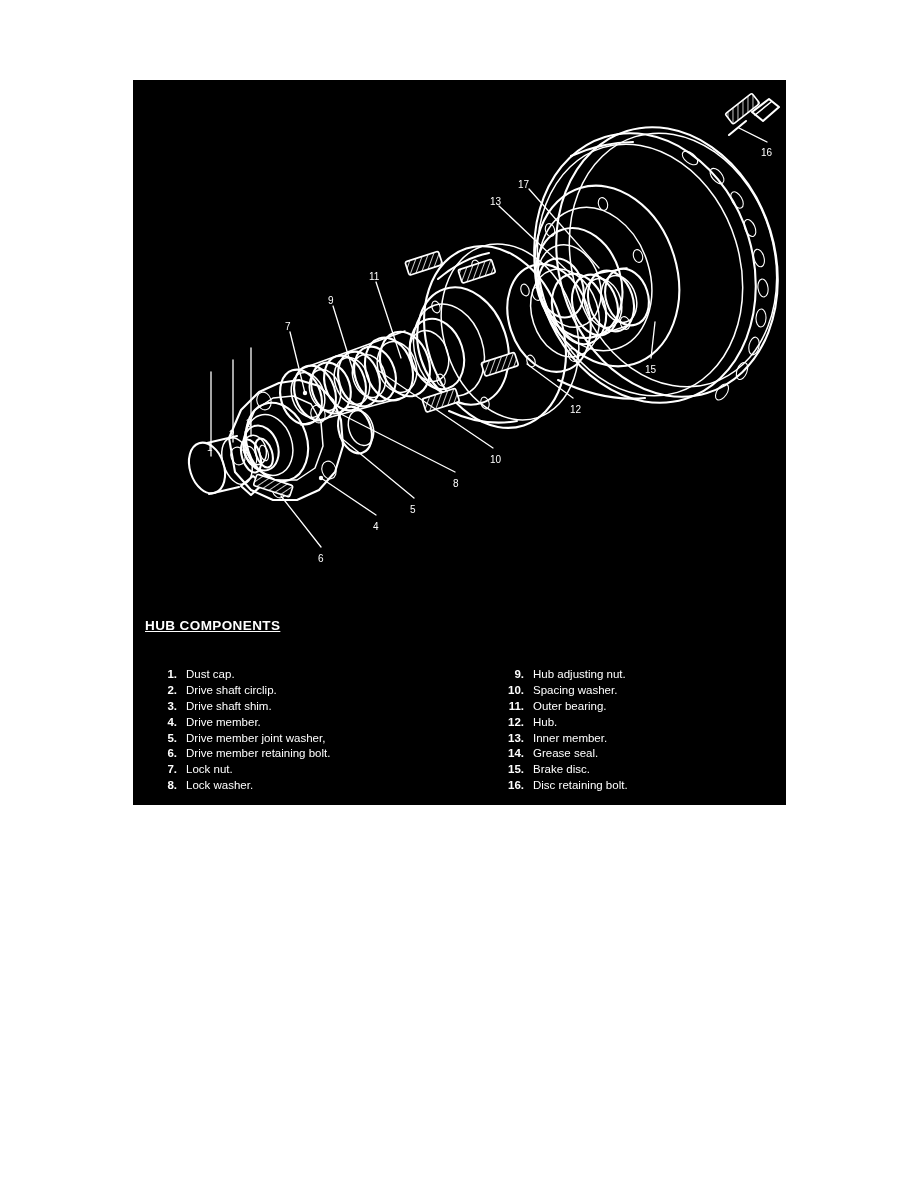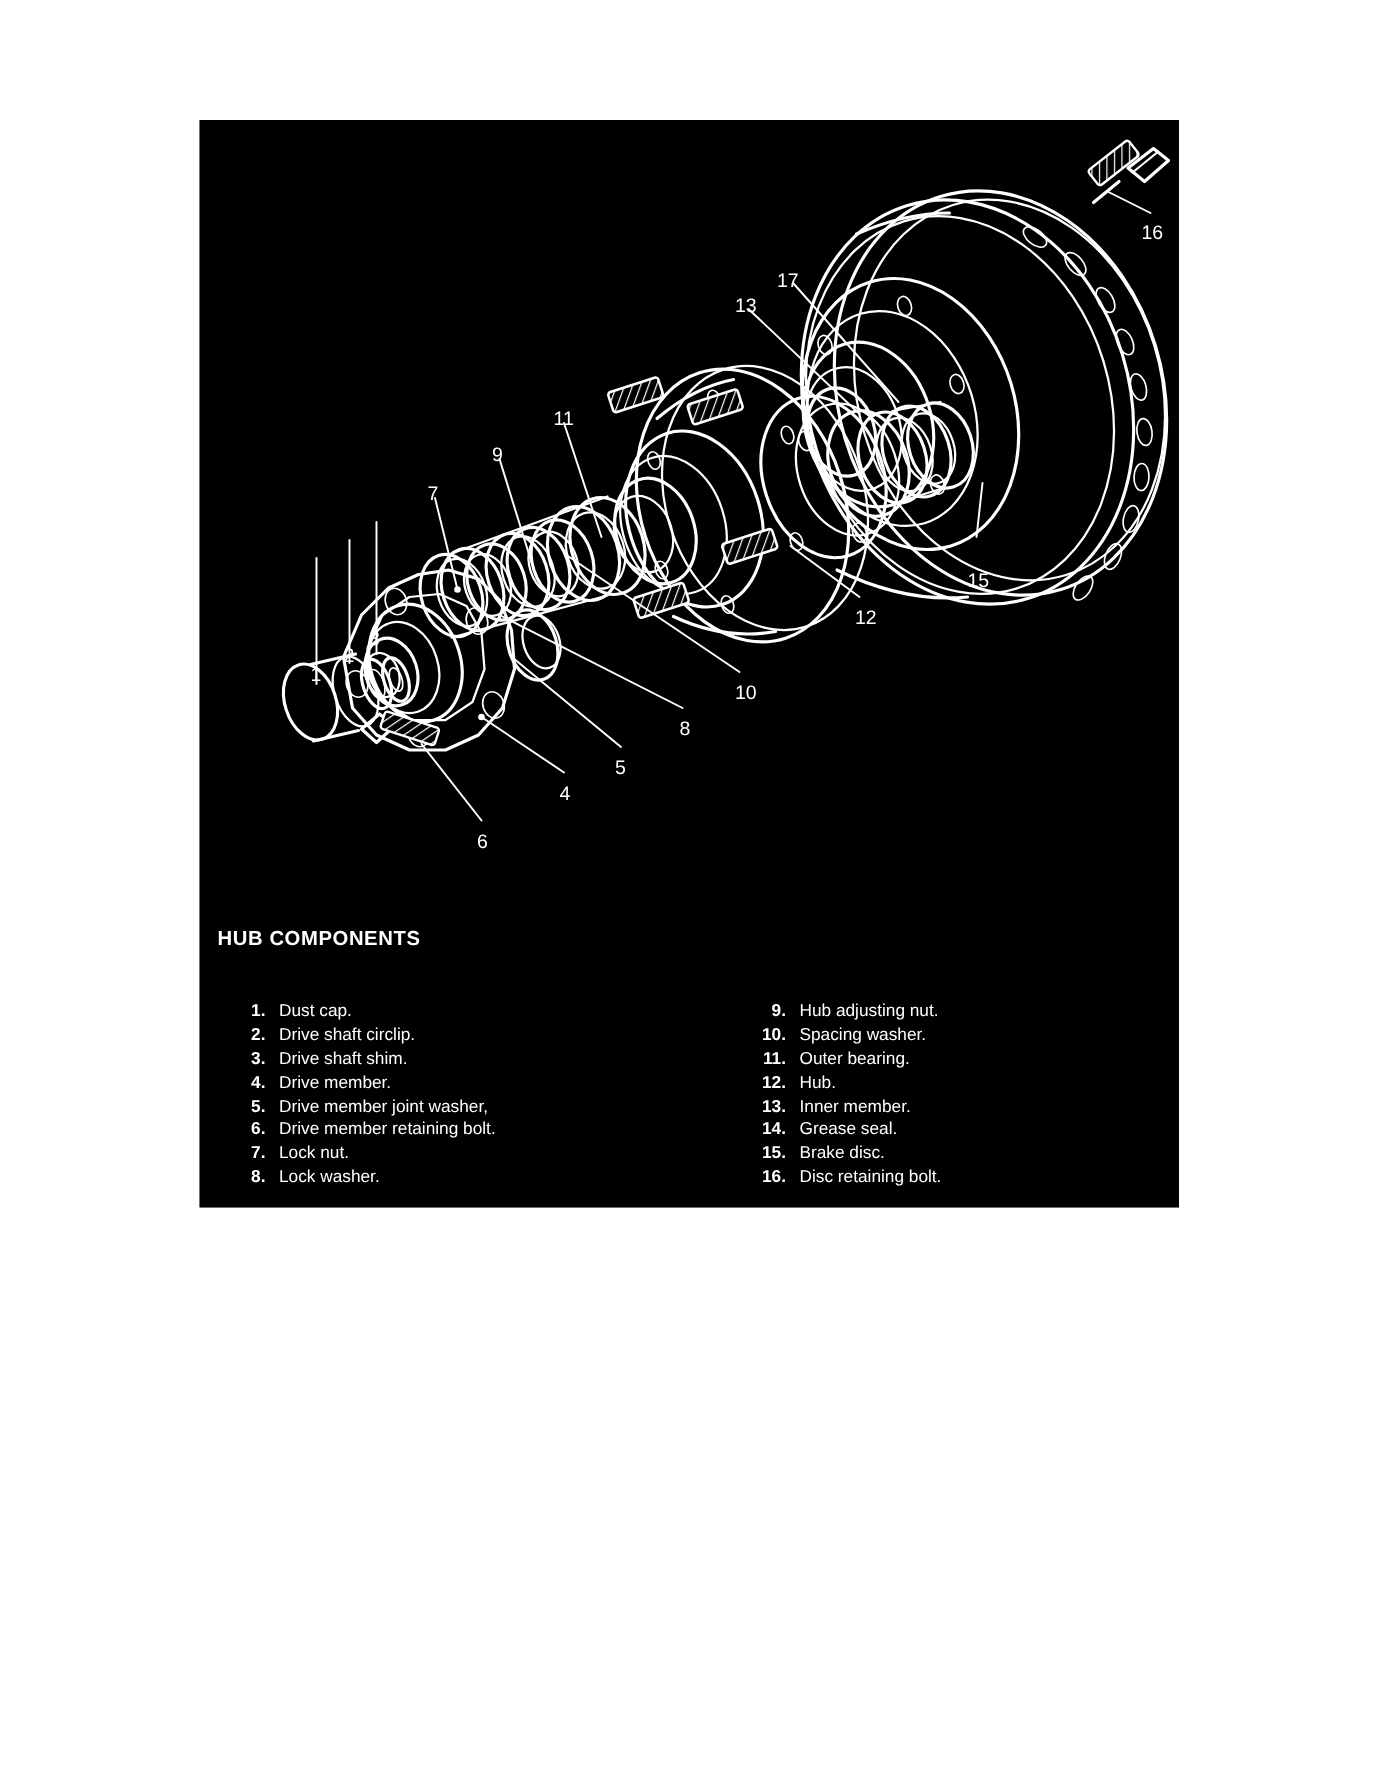--- a/index.html
+++ b/index.html
@@ -40,20 +40,21 @@
   #legend-title {
     position: absolute;
     left: 12px;
     top: 538px;
     color: #ffffff;
     font-family: "Liberation Sans", sans-serif;
     font-size: 13.5px;
     font-weight: bold;
     letter-spacing: 0.4px;
     white-space: nowrap;
+    text-decoration: underline;
   }
 
   .legend-column {
     position: absolute;
     top: 588px;
   }
   #legend-col-left  { left: 18px;  }
   #legend-col-right { left: 365px; }
 
   .legend-row {
@@ -74,21 +75,21 @@
   }
   .legend-label {
     font-weight: normal;
   }
 
   
   .callout {
     position: absolute;
     color: #ffffff;
     font-family: "Liberation Sans", sans-serif;
-    font-size: 13px;
+    font-size: 10px;
     line-height: 1;
     white-space: nowrap;
   }
 </style>
 </head>
 <body>
 
 <div id="figure-panel">
 
   <svg id="figure-svg" viewBox="0 0 653 725" xmlns="http://www.w3.org/2000/svg">
@@ -318,21 +319,21 @@
   <span class="callout" style="left:277px; top:425px;">5</span>
   <span class="callout" style="left:185px; top:474px;">6</span>
   <span class="callout" style="left:152px; top:242px;">7</span>
   <span class="callout" style="left:320px; top:399px;">8</span>
   <span class="callout" style="left:195px; top:216px;">9</span>
   <span class="callout" style="left:357px; top:375px;">10</span>
   <span class="callout" style="left:236px; top:192px;">11</span>
   <span class="callout" style="left:437px; top:325px;text-align:center;">12</span>
   <span class="callout" style="left:357px; top:117px;">13</span>
   <span class="callout" style="left:385px; top:100px;">17</span>
-  <span class="callout" style="left:512px; top:300px;">15</span>
+  <span class="callout" style="left:512px; top:285px;">15</span>
   <span class="callout" style="left:628px; top:68px;">16</span>
 
   <div id="legend-title">HUB COMPONENTS</div>
 
   <div class="legend-column" id="legend-col-left">
     <div class="legend-row">
       <span class="legend-num">1.</span>
       <span class="legend-label">Dust cap.</span>
     </div>
     <div class="legend-row">

